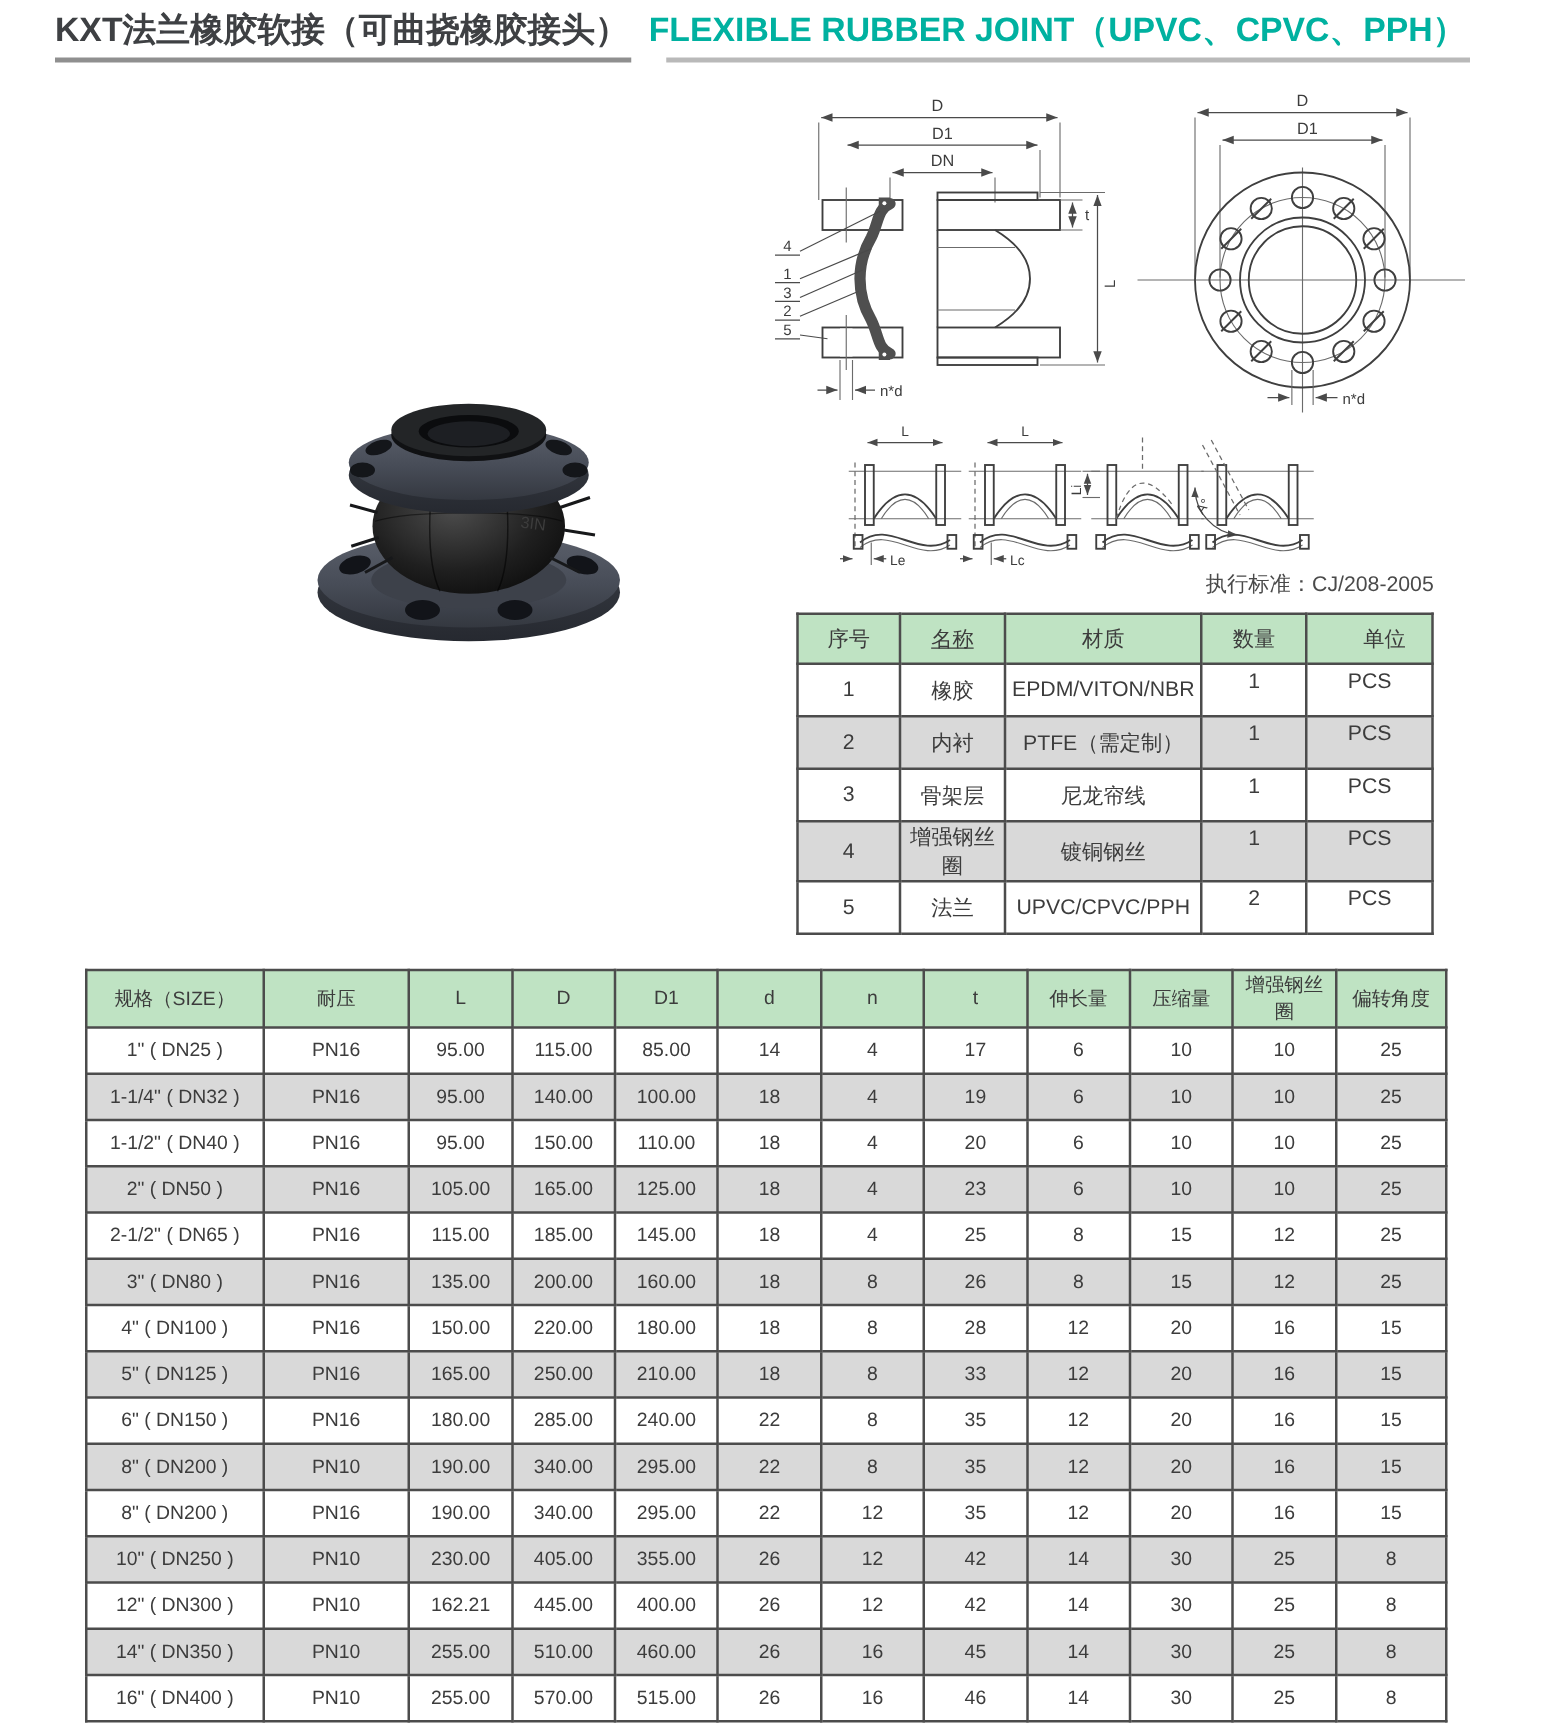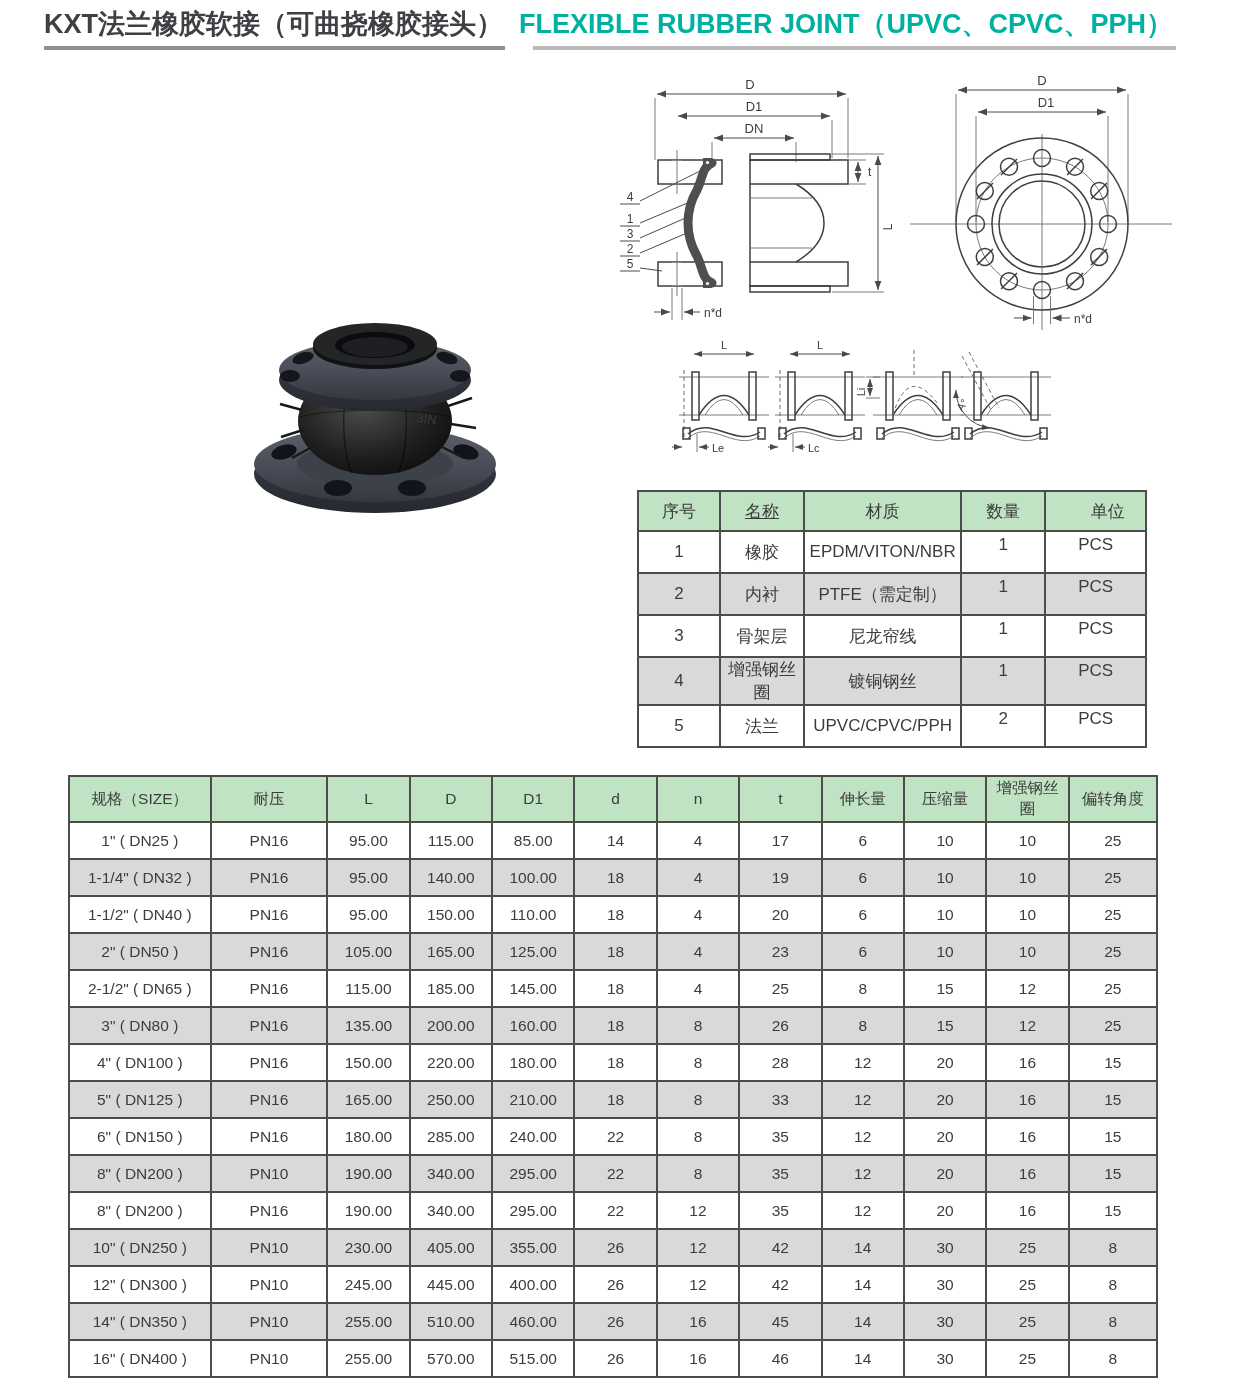--- a/index.html
+++ b/index.html
@@ -327,20 +327,21 @@
         <line class="dash" x1="-37" y1="-42" x2="-7" y2="14"></line>
       <path class="dim" d="M -50,-4 A 38 38 0 0 0 -16,34" marker-start="url(#mArr)" marker-end="url(#mArr)"></path>
       <path class="main" d="M -36,40 C -24,30 -12,34 0,38 C 12,42 24,46 36,38"></path>
       <path class="thin" d="M -36,44 C -24,34 -12,38 0,42 C 12,46 24,50 36,42"></path>
       <rect class="main" x="-41" y="34" width="7" height="11" fill="#fff"></rect>
         <rect class="main" x="34" y="34" width="7" height="11" fill="#fff"></rect>
       <text x="-44" y="18" font-size="11" transform="rotate(-55 -44 18)">A°</text>
     </g>
   </svg>
 
+  <div class="standard-note">执行标准：CJ/208-2005</div>
 
   <table class="parts-table">
       <thead>
         <tr>
           <th>序号</th>
           <th>名称</th>
           <th>材质</th>
           <th>数量</th>
           <th>单位</th>
         </tr>
@@ -566,21 +567,21 @@
           <td>12</td>
           <td>42</td>
           <td>14</td>
           <td>30</td>
           <td>25</td>
           <td>8</td>
         </tr>
         <tr>
           <td>12" ( DN300 )</td>
           <td>PN10</td>
-          <td>245.00</td>
+          <td>162.21</td>
           <td>445.00</td>
           <td>400.00</td>
           <td>26</td>
           <td>12</td>
           <td>42</td>
           <td>14</td>
           <td>30</td>
           <td>25</td>
           <td>8</td>
         </tr>

